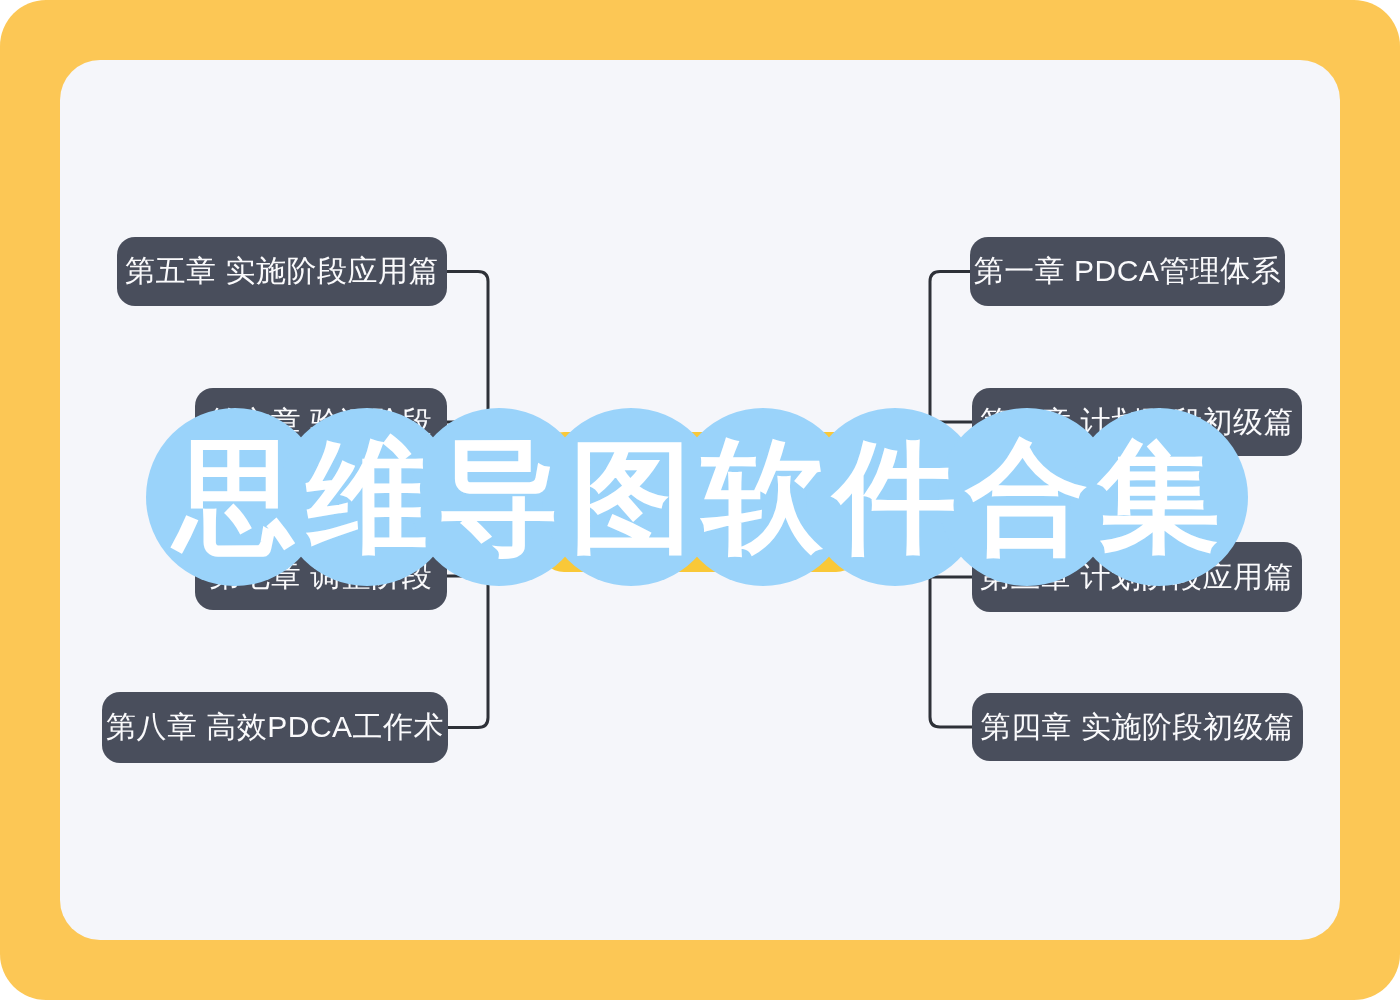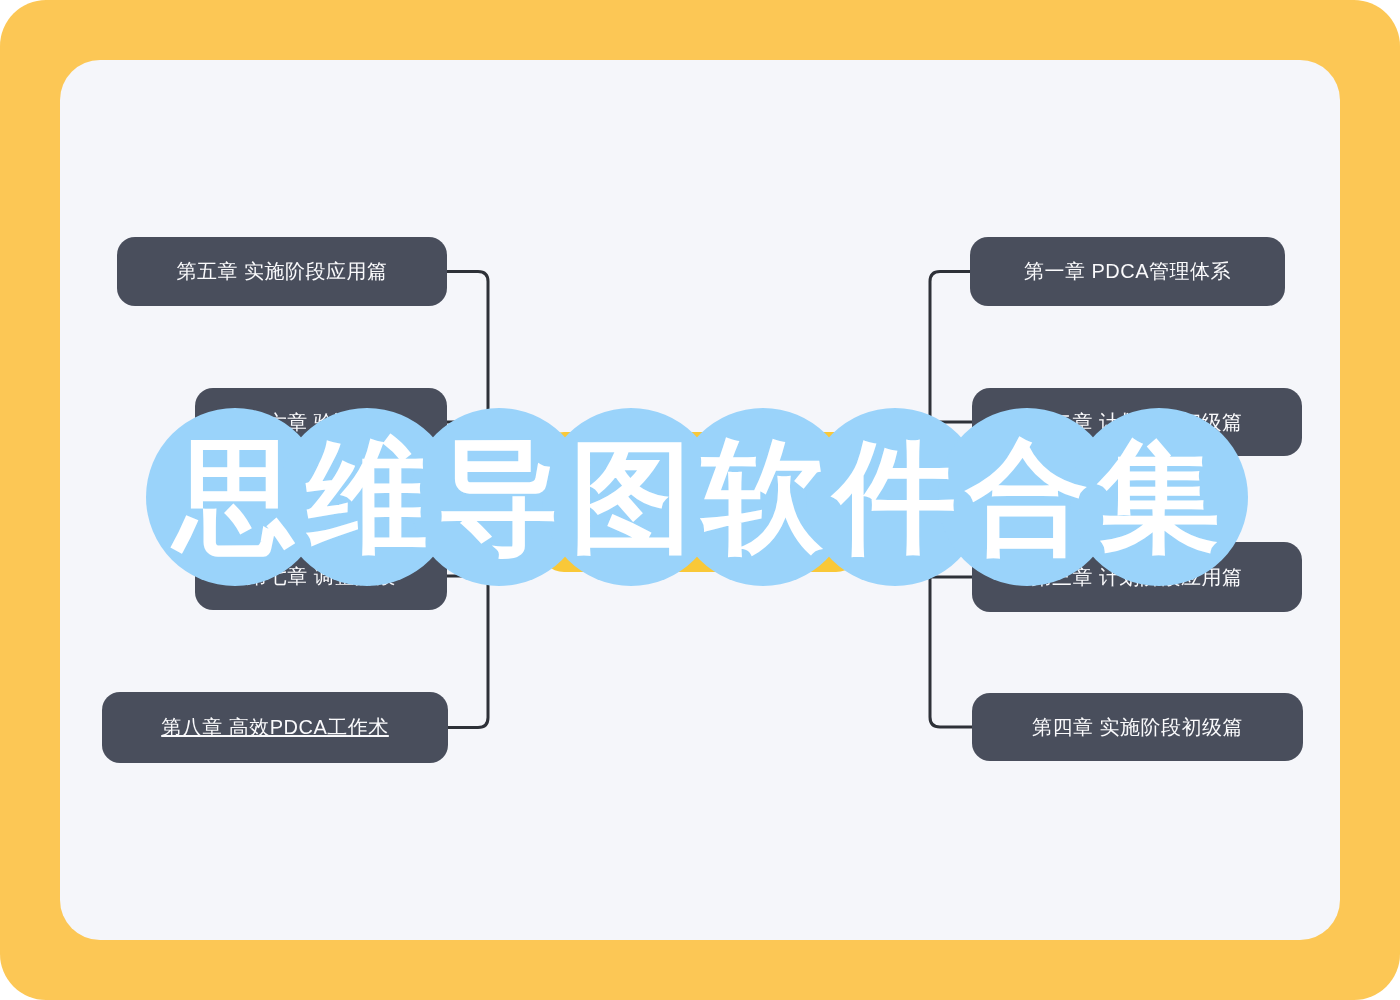--- a/index.html
+++ b/index.html
@@ -38,21 +38,21 @@
   .connectors path {
     fill: none;
     stroke: #2E3138;
     stroke-width: 3;
   }
   .node {
     position: absolute;
     background: #494E5C;
     border-radius: 18px;
     color: #FAFAFC;
-    font-size: 20px;
+    font-size: 30px;
     display: flex;
     align-items: center;
     justify-content: center;
     white-space: nowrap;
     letter-spacing: 0.5px;
   }
   .central-node {
     position: absolute;
     left: 540px;
     top: 432px;
@@ -106,21 +106,21 @@
     <path d="M447,576 H488"></path>
 
     <path d="M972,271.5 H940 Q930,271.5 930,281.5 V717 Q930,727 940,727 H972"></path>
     <path d="M930,422 H972"></path>
     <path d="M930,577 H972"></path>
   </svg>
 
   <div class="node" style="left:117px; top:237px; width:330px; height:69px;">第五章 实施阶段应用篇</div>
   <div class="node" style="left:195px; top:388px; width:252px; height:68px;">第六章 验证阶段</div>
   <div class="node" style="left:195px; top:542px; width:252px; height:68px;">第七章 调整阶段</div>
-  <div class="node" style="left:102px; top:692px; width:346px; height:71px;text-decoration:underline;">第八章 高效PDCA工作术</div>
+  <div class="node" style="left:102px; top:692px; width:346px; height:71px;">第八章 高效PDCA工作术</div>
 
   <div class="node" style="left:970px; top:237px; width:315px; height:69px;">第一章 PDCA管理体系</div>
   <div class="node" style="left:972px; top:388px; width:330px; height:68px;">第二章 计划阶段初级篇</div>
   <div class="node" style="left:972px; top:542px; width:330px; height:70px;">第三章 计划阶段应用篇</div>
   <div class="node" style="left:972px; top:693px; width:331px; height:68px;text-align:center;">第四章 实施阶段初级篇</div>
 
   <div class="central-node"></div>
 
   <div>
     <div class="wm-circle c0"></div>

